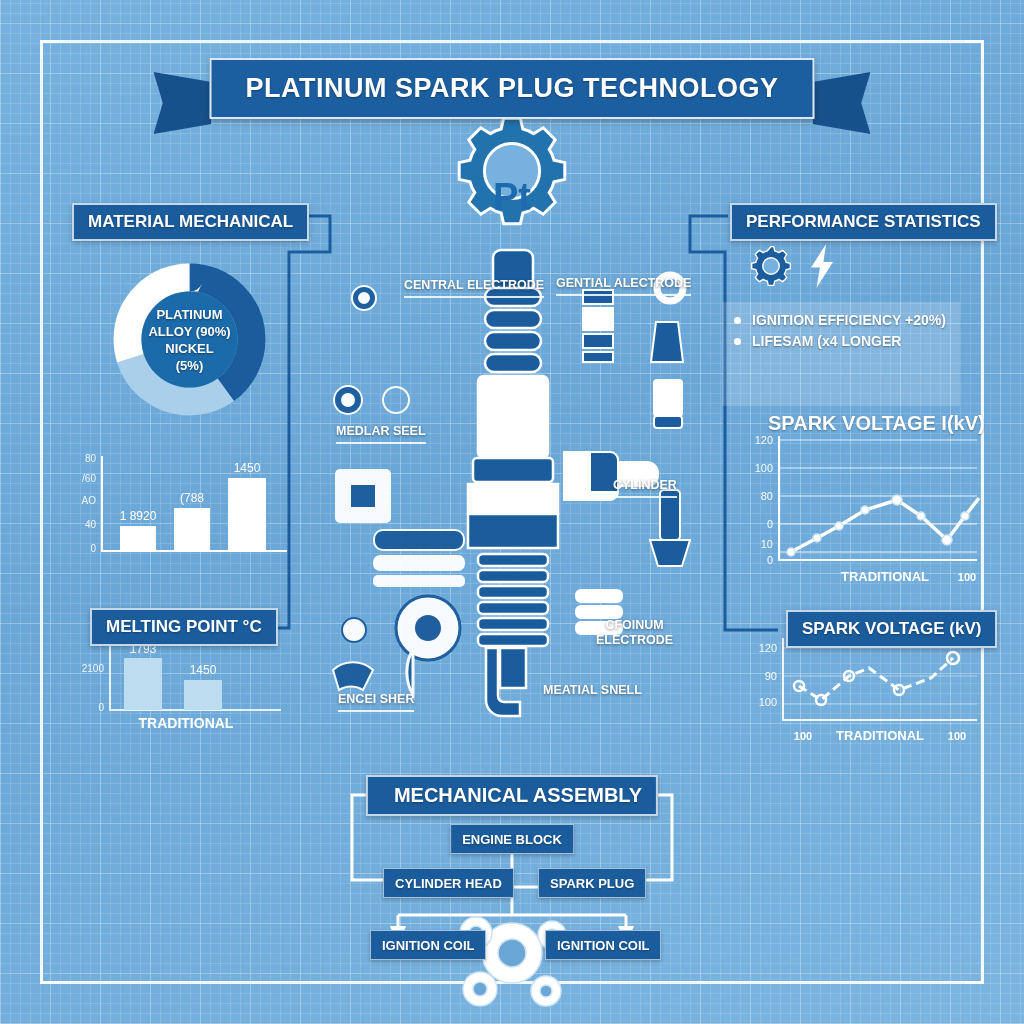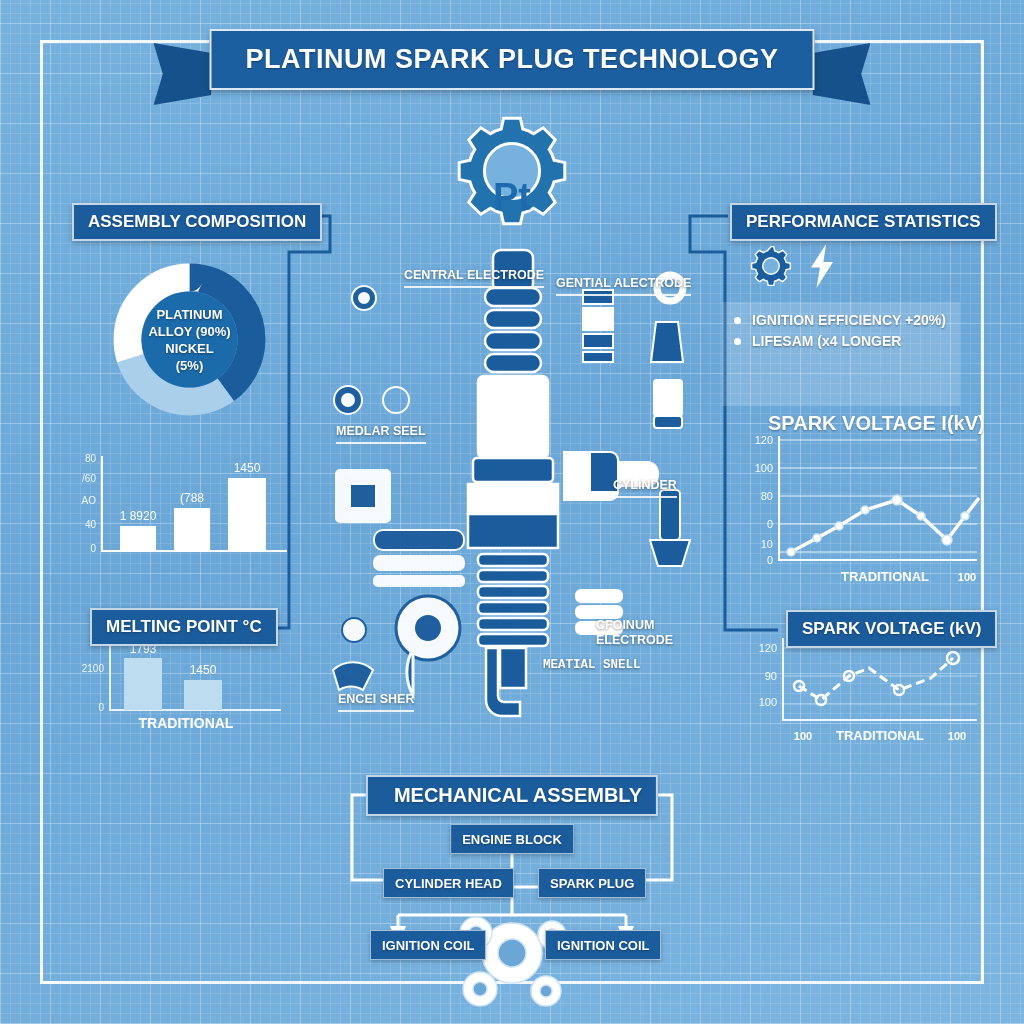--- a/index.html
+++ b/index.html
@@ -20,21 +20,21 @@
   
   .frame{position:absolute;left:40px;top:40px;right:40px;bottom:40px;
          border:3px solid rgba(255,255,255,.9);pointer-events:none;}
   .corner{position:absolute;width:16px;height:16px;border:3px solid rgba(255,255,255,.9);}
   .c-tl{left:-3px;top:-3px;border-right:none;border-bottom:none;}
   .c-tr{right:-3px;top:-3px;border-left:none;border-bottom:none;}
   .c-bl{left:-3px;bottom:-3px;border-right:none;border-top:none;}
   .c-br{right:-3px;bottom:-3px;border-left:none;border-top:none;}
 
   
-  .ribbon{position:absolute;left:50%;top:29px;transform:translateX(-50%);z-index:6;}
+  .ribbon{position:absolute;left:50%;top:58px;transform:translateX(-50%);z-index:6;}
   .ribbon-band{position:relative;background:#1c5fa0;
      padding:13px 34px;border:2px solid rgba(255,255,255,.85);
      box-shadow:0 3px 6px rgba(0,0,0,.25);}
   .ribbon-band span{color:#fff;font-size:27px;font-weight:bold;letter-spacing:.5px;
      white-space:nowrap;text-shadow:0 1px 2px rgba(0,0,0,.35);}
   .tail{position:absolute;top:14px;width:58px;height:62px;background:#17518b;}
   .tail.l{left:-56px;clip-path:polygon(0 0,100% 16%,100% 84%,0 100%,16% 50%);}
   .tail.r{right:-56px;clip-path:polygon(0 16%,100% 0,84% 50%,100% 100%,0 84%);}
 
   
@@ -134,21 +134,21 @@
 
   <div class="emblem">
     <svg width="120" height="120" viewBox="0 0 100 100">
       <path d="M50 6 l7 0 2 9 a30 30 0 0 1 9 4 l8-5 5 5 5 5 -5 8 a30 30 0 0 1 4 9 l9 2 0 7 0 7 -9 2 a30 30 0 0 1 -4 9 l5 8 -5 5 -5 5 -8-5 a30 30 0 0 1 -9 4 l-2 9 -7 0 -7 0 -2-9 a30 30 0 0 1 -9-4 l-8 5 -5-5 -5-5 5-8 a30 30 0 0 1 -4-9 l-9-2 0-7 0-7 9-2 a30 30 0 0 1 4-9 l-5-8 5-5 5-5 8 5 a30 30 0 0 1 9-4 l2-9 z" fill="#2272ae" stroke="#fff" stroke-width="2.5"></path>
       <circle cx="50" cy="50" r="23" fill="#77b2de" stroke="#fff" stroke-width="2.5"></circle>
     </svg>
     <div class="pt">Pt</div>
   </div>
 
   <div class="hdr" id="hdr-material">
-    <span>ASSEMBLY COMPOSITION</span>
+    <span>MATERIAL MECHANICAL</span>
   </div>
 
   <div class="donut-wrap">
     <svg viewBox="0 0 100 100" width="155" height="155">
       <circle cx="50" cy="50" r="40" fill="none" stroke="#1b5c9c" stroke-width="18" stroke-dasharray="100.5 150.8" transform="rotate(-90 50 50)"></circle>
       <circle cx="50" cy="50" r="40" fill="none" stroke="#a9cfea" stroke-width="18" stroke-dasharray="75.4 175.9" stroke-dashoffset="-100.5" transform="rotate(-90 50 50)"></circle>
       <circle cx="50" cy="50" r="40" fill="none" stroke="#ffffff" stroke-width="18" stroke-dasharray="75.4 175.9" stroke-dashoffset="-175.9" transform="rotate(-90 50 50)"></circle>
       <circle cx="50" cy="50" r="31" fill="#1b6aaa"></circle>
     </svg>
     <div class="donut-label">
@@ -344,45 +344,45 @@
       <path d="M246,212 h46 a8 8 0 0 1 8 8 v32 a8 8 0 0 1 -8 8 h-46 z" fill="#fff"></path>
       <path d="M272,212 h20 a8 8 0 0 1 8 8 v32 h-28 z"></path>
       <rect x="258" y="350" width="46" height="12" rx="5" fill="#fff"></rect>
       <rect x="258" y="366" width="46" height="12" rx="5" fill="#fff"></rect>
       <rect x="258" y="382" width="46" height="12" rx="5" fill="#fff"></rect>
       <rect x="342" y="250" width="20" height="50" rx="4"></rect>
       <path d="M332,300 h40 l-8 26 h-24 z"></path>
     </g>
   </svg>
 
-  <div class="callout" style="left:360px;top:268px;padding-left:44px;">
+  <div class="callout" style="left:360px;top:278px;padding-left:44px;">
     <span>CENTRAL ELECTRODE</span>
     <span class="rule"></span>
   </div>
   <div class="callout" style="left:556px;top:276px;">
     <span>GENTIAL ALECTRODE</span>
     <span class="rule"></span>
   </div>
   <div class="callout" style="left:336px;top:424px;text-align:center;">
     <span>MEDLAR SEEL</span>
     <span class="rule"></span>
   </div>
   <div class="callout" style="left:613px;top:478px;">
     <span>CYLINDER</span>
     <span class="rule"></span>
   </div>
-  <div class="callout" style="left:596px;top:618px;text-align:left;">
+  <div class="callout" style="left:596px;top:618px;text-align:center;">
     <span>CFOINUM</span><br>
     <span>ELECTRODE</span>
   </div>
   <div class="callout" style="left:338px;top:668px;margin-top:24px;">
     <span>ENCEI SHER</span>
     <span class="rule"></span>
   </div>
-  <div class="callout" style="left:543px;top:658px;font-family:Liberation Mono, monospace;">
+  <div class="callout" style="left:543px;top:683px;">
     <span>MEATIAL SNELL</span>
   </div>
 
   <div class="hdr" id="hdr-assembly">
     <span>MECHANICAL ASSEMBLY</span>
   </div>
 
   <div class="node" id="n-engine">
     <span>ENGINE BLOCK</span>
   </div>

